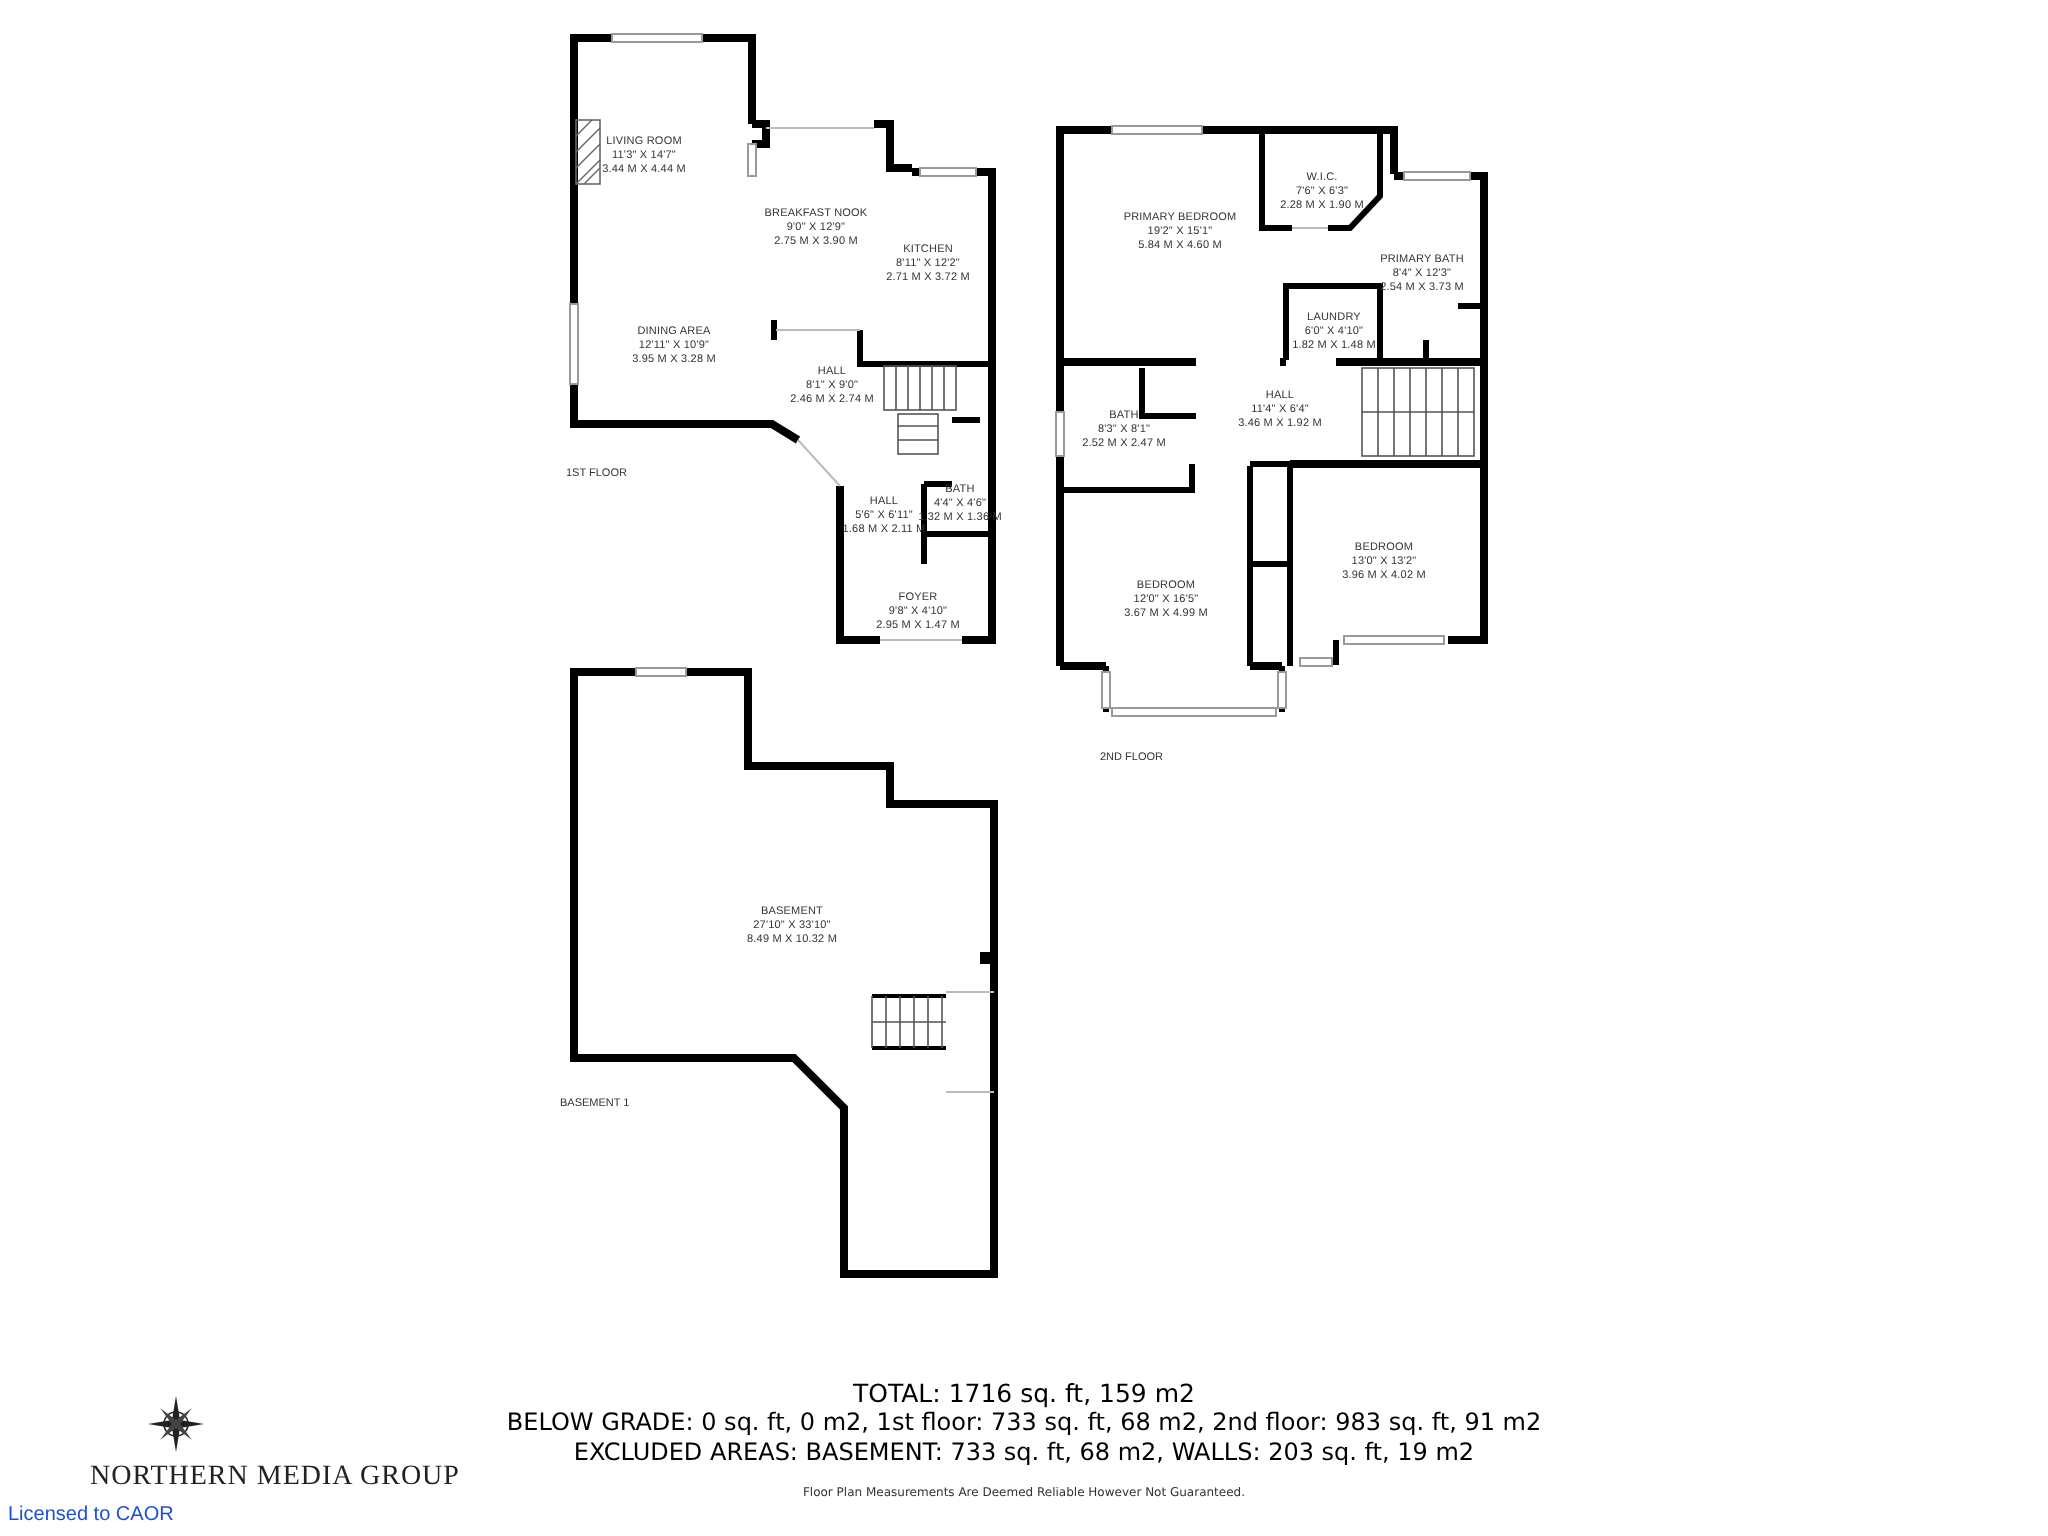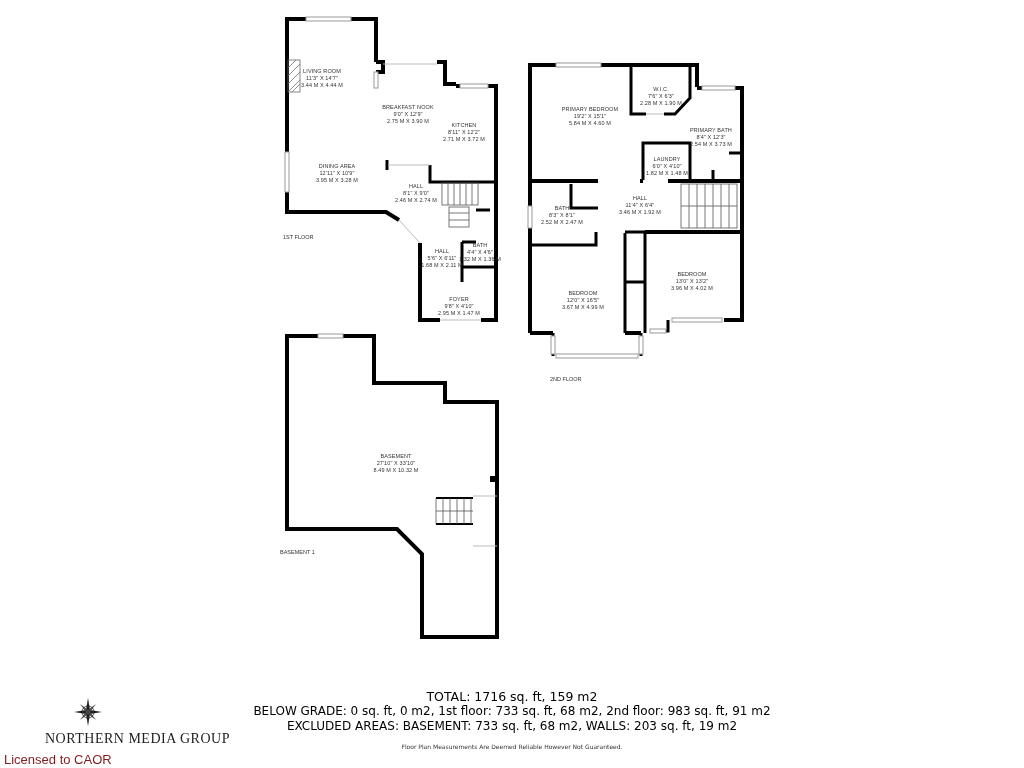--- a/index.html
+++ b/index.html
@@ -21,21 +21,21 @@
     .floor-label { position: absolute; font-size: 5.5px; color: #333; white-space: nowrap; }
     .summary {
       position: absolute; left: 0; width: 1024px; text-align: center; color: #000;
       font-family: "DejaVu Sans", sans-serif;
     }
     .summary.total { top: 689px; font-size: 12.5px; font-weight: normal; }
     .summary.line1 { top: 704px; font-size: 12px; }
     .summary.line2 { top: 719px; font-size: 12px; }
     .summary.disclaimer { top: 743px; font-size: 6px; color: #333; }
     .logo-text { position: absolute; left: 45px; top: 731px; font-family: "Liberation Serif", serif; font-size: 14px; letter-spacing: 0.5px; color: #222; white-space: nowrap; }
-    .license { position: absolute; left: 4px; top: 752px; font-size: 13px; color: #7f1d1d; }
+    .license { position: absolute; left: 4px; top: 752px; font-size: 10px; color: #1d4ed8; }
   </style>
 </head>
 <body>
 
 <svg class="plan" width="1024" height="768" viewBox="0 0 1024 768">
 
   <g>
 
     <polyline class="wall" points="376,62 376,19 287,19 287,212 386,212 399,220"></polyline>
 

